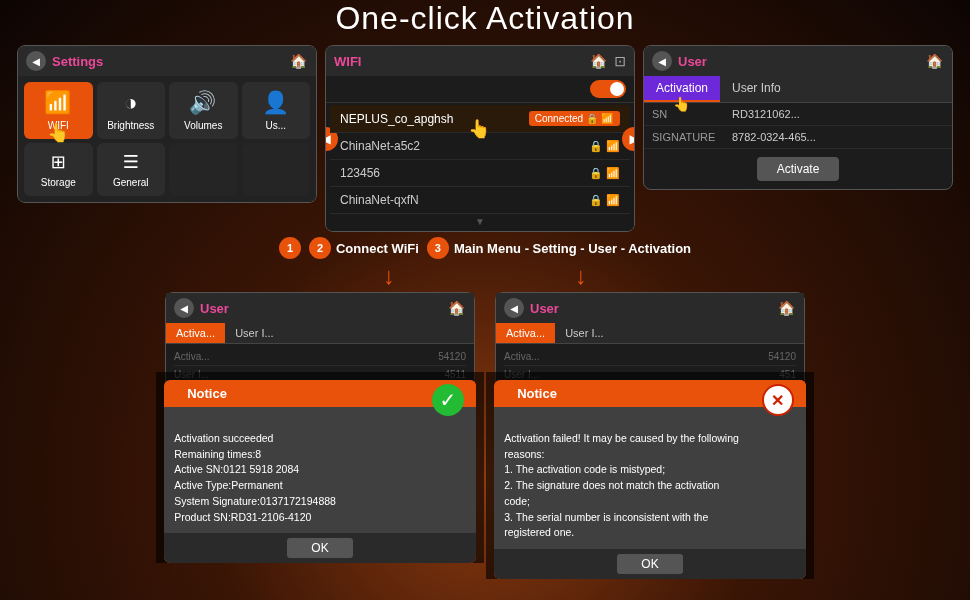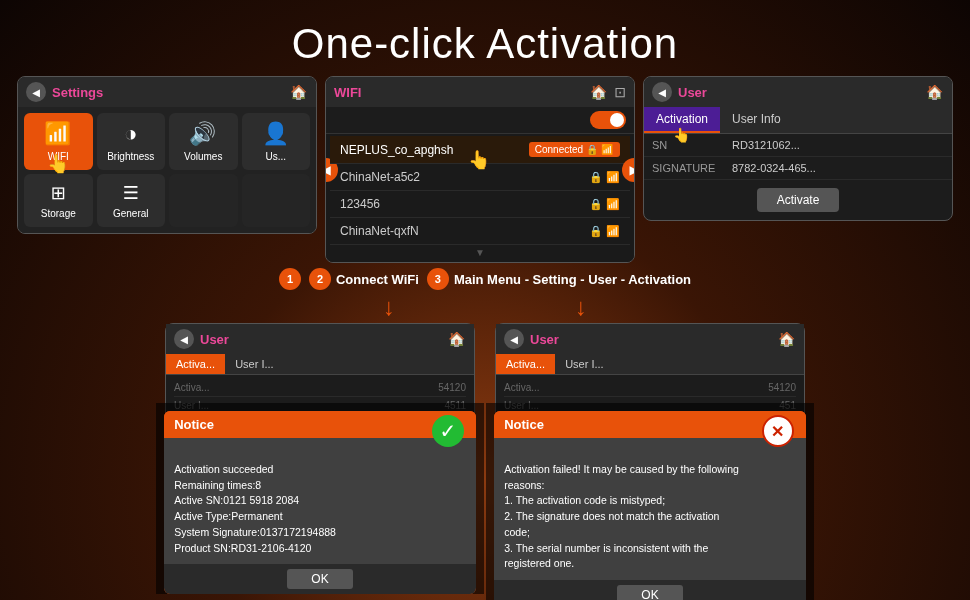--- a/index.html
+++ b/index.html
@@ -24,23 +24,23 @@
       position: relative;
       z-index: 1;
       width: 100%;
       height: 100%;
     }
 
     
     .page-title {
       text-align: center;
       color: #fff;
-      font-size: 42px;
+      font-size: 32px;
       font-weight: 300;
-      padding-top: 20px;
+      padding-top: 0;
       padding-bottom: 8px;
       letter-spacing: 1px;
     }
 
     
     .top-panels {
       display: flex;
       flex-direction: row;
       justify-content: center;
       gap: 8px;
@@ -264,21 +264,21 @@
 
     .user-tab {
       padding: 5px 12px;
       font-size: 12px;
       color: #ccc;
       cursor: pointer;
       border-bottom: 2px solid transparent;
     }
 
     .user-tab.active {
-      background: #4c1d95;
+      background: #6d28d9;
       color: white;
       border-bottom-color: #e8520a;
     }
 
     .user-tab-with-cursor {
       position: relative;
     }
 
     .user-info-table {
       width: 100%;
@@ -443,20 +443,21 @@
       width: 95%;
       position: relative;
     }
 
     .notice-header {
       display: flex;
       align-items: center;
       gap: 8px;
       padding: 6px 10px;
       background: #e8520a;
+      margin-left: 13px;
     }
 
     .notice-title {
       color: white;
       font-size: 13px;
       font-weight: bold;
     }
 
     .notice-icon-success {
       width: 32px;

